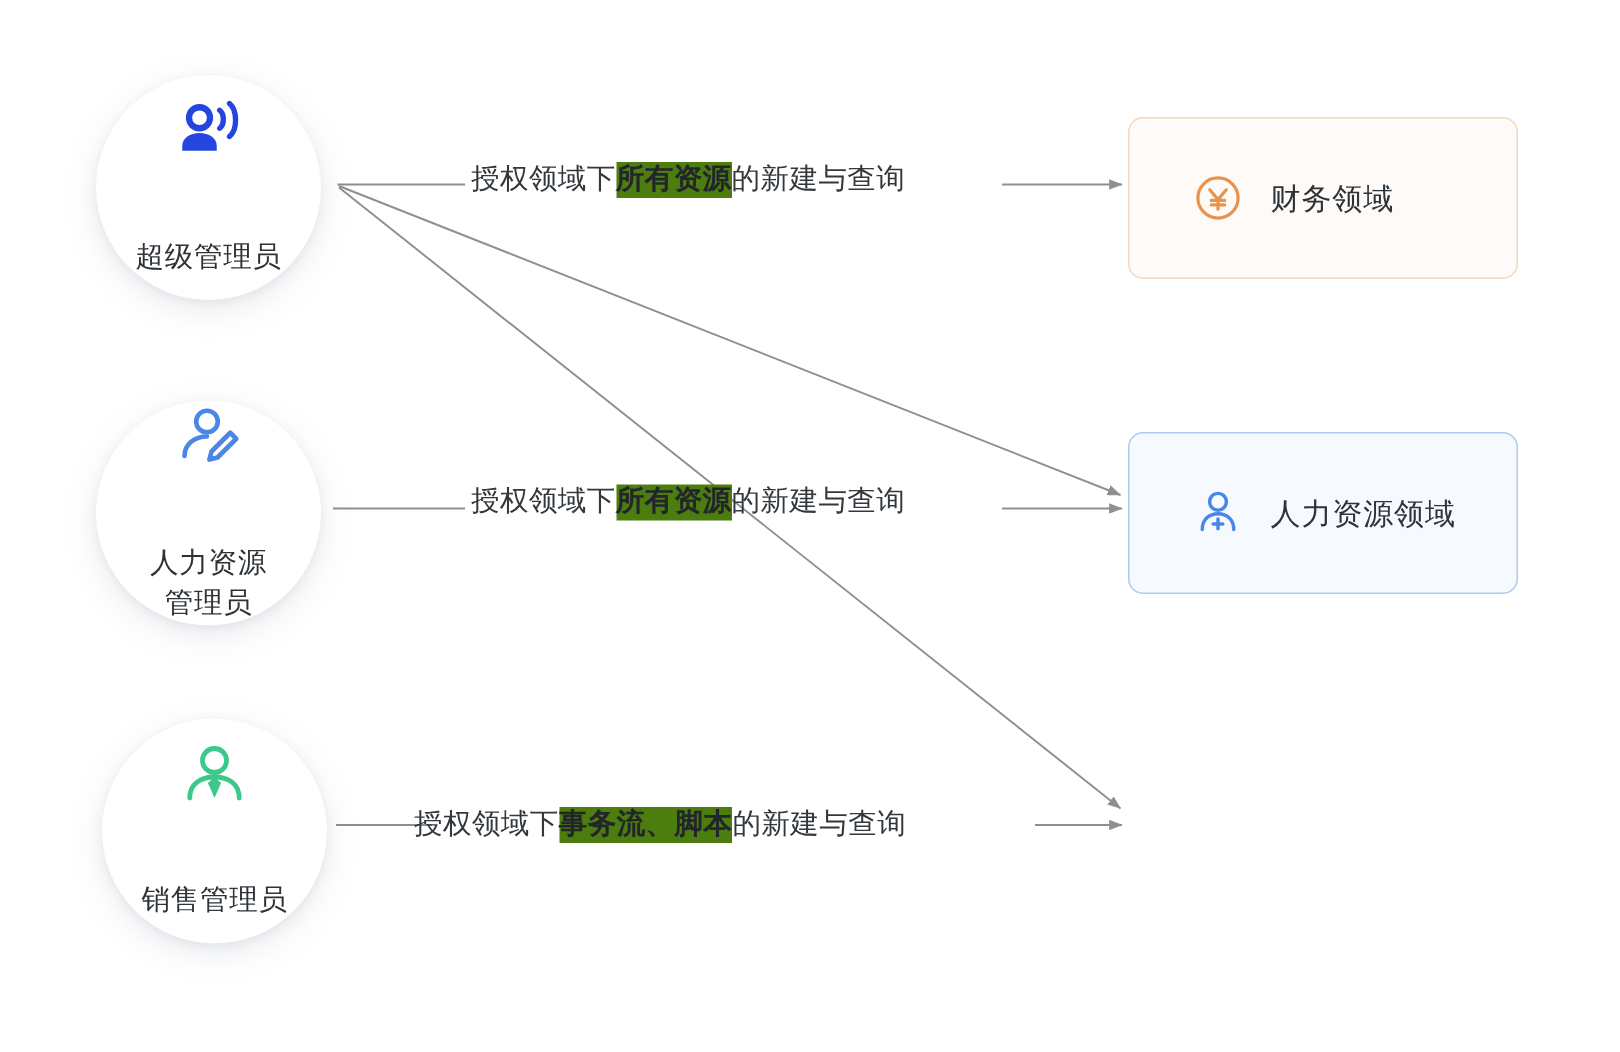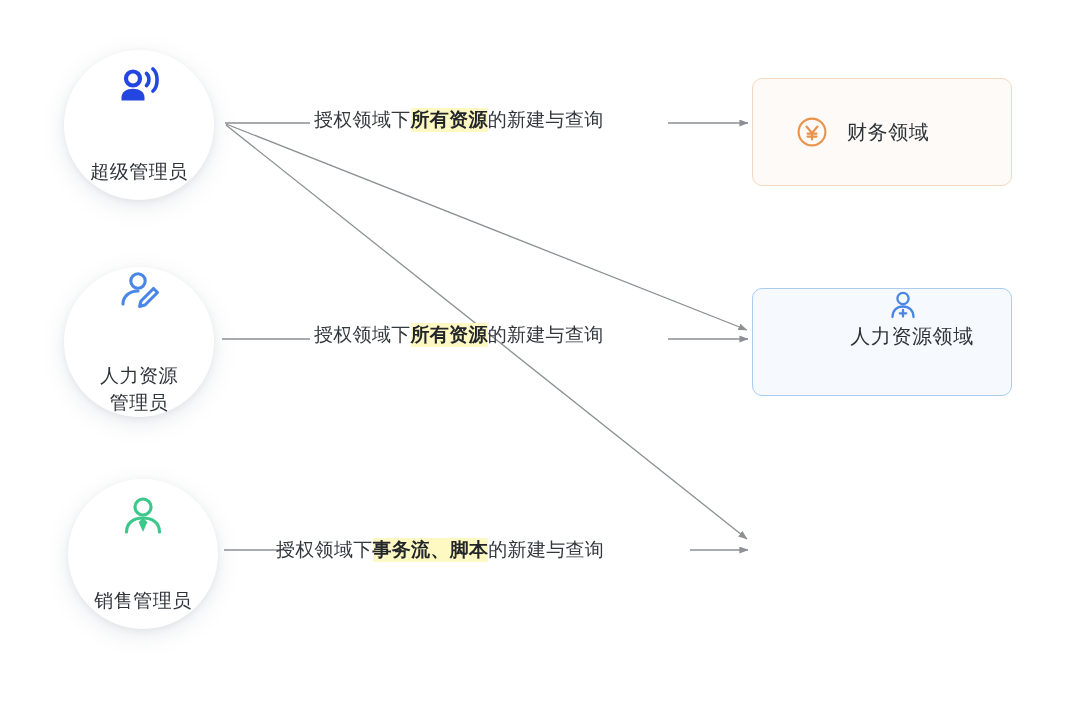--- a/index.html
+++ b/index.html
@@ -73,21 +73,21 @@
   .edge-label {
     position: absolute;
     font-size: 19px;
     line-height: 26px;
     color: #33383d;
     white-space: nowrap;
     letter-spacing: 0.3px;
   }
   .edge-label .hl {
     font-weight: bold;
-    background: #fef9c3;
+    background: #4d7c0f;
     color: #22262b;
     padding: 1px 0 2px 0;
   }
   #label-1 { left: 314px; top: 107px; }
   #label-2 { left: 314px; top: 322px; }
   #label-3 { left: 276px; top: 537px; font-family: Liberation Serif, serif; }
 
   
   .domain-card {
     position: absolute;
@@ -117,21 +117,20 @@
 
   #card-finance {
     left: 752px; top: 78px;
     background: #fdfaf7;
     border-color: #f3d9bf;
   }
   #card-hr {
     left: 752px; top: 288px;
     background: #f6faff;
     border-color: #a9ccf0;
-    flex-direction: column;
   }
   #card-sales {
     left: 752px; top: 498px;
     background: #f6fcf9;
     border-color: #82dcb3;
   }
 </style>
 </head>
 <body>
 

